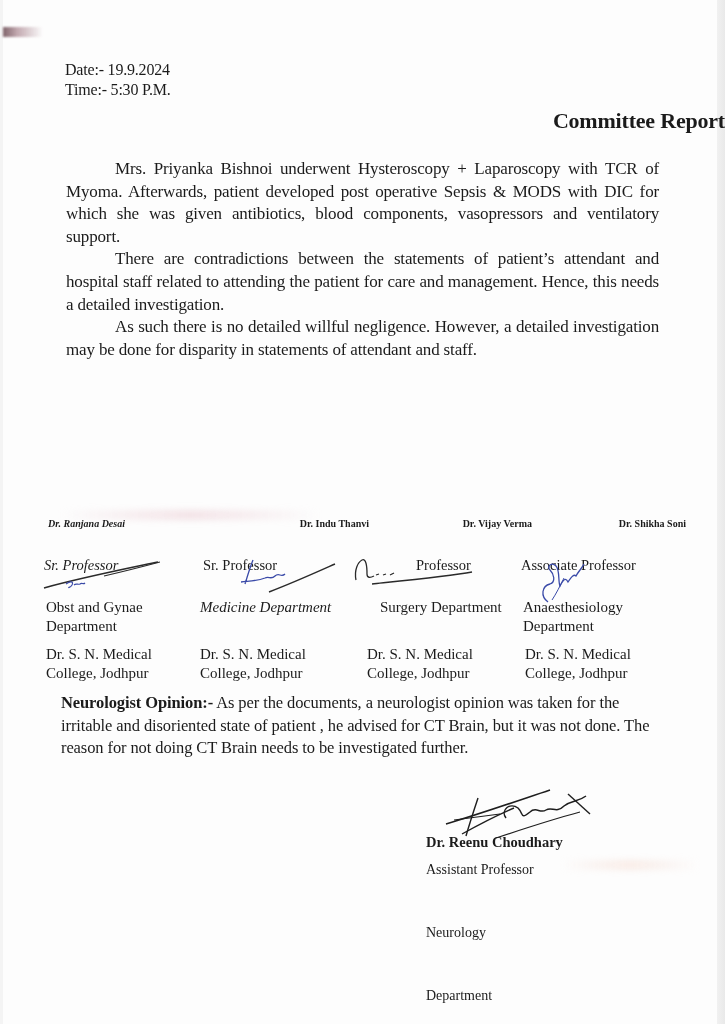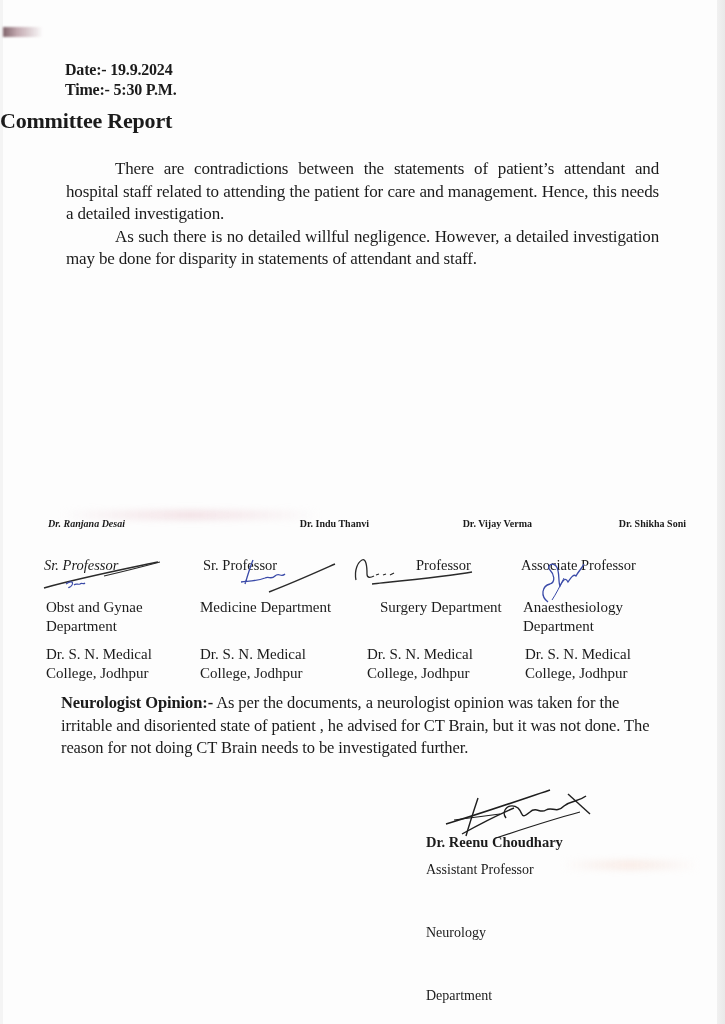--- a/index.html
+++ b/index.html
@@ -47,32 +47,32 @@
       top: 860px; left: 560px;
       width: 140px; height: 10px;
       background: linear-gradient(to right, rgba(245,225,215,0), rgba(245,220,210,0.5), rgba(245,225,215,0));
       filter: blur(3px);
     }
 
     .meta {
       position: absolute;
       left: 65px;
       top: 60px;
-      font-weight: bold;
+      font-weight: normal;
       font-size: 16px;
       line-height: 20px;
       letter-spacing: -0.2px;
     }
     .meta .row { display: block; }
 
     .title {
       position: absolute;
       left: 0; right: 0;
       top: 108px;
-      text-align: left;
+      text-align: right;
       font-weight: bold;
       font-size: 22px;
       letter-spacing: -0.2px;
     }
 
     .body-text {
       position: absolute;
       left: 66px;
       width: 593px;
       top: 158px;
@@ -166,20 +166,21 @@
 <div class="faint-streak2"></div>
 
 <div class="meta">
   <span class="row">Date:- 19.9.2024</span>
   <span class="row">Time:- 5:30 P.M.</span>
 </div>
 
 <div class="title">Committee Report</div>
 
 <div class="body-text">
+  <p>Mrs. Priyanka Bishnoi underwent Hysteroscopy + Laparoscopy with TCR of Myoma. Afterwards, patient developed post operative Sepsis &amp; MODS with DIC for which she was given antibiotics, blood components, vasopressors and ventilatory support.</p>
   <p>There are contradictions between the statements of patient’s attendant and hospital staff related to attending the patient for care and management. Hence, this needs a detailed investigation.</p>
   <p>As such there is no detailed willful negligence. However, a detailed investigation may be done for disparity in statements of attendant and staff.</p>
 </div>
 
 <div class="signatories">
 
   <div class="sig-col" style="left:8px;">
     <div class="sig-name">Dr. Ranjana Desai</div>
     <div class="sig-role italic-bold" style="left:-4px;font-weight:normal;">Sr. Professor</div>
     <div class="sig-dept" style="left:-2px;">
@@ -188,21 +189,21 @@
     </div>
     <div class="sig-inst" style="left:-2px;">
       <span>Dr. S. N. Medical</span>
       <span>College, Jodhpur</span>
     </div>
   </div>
 
   <div class="sig-col" style="left:164px;">
     <div class="sig-name upright">Dr. Indu Thanvi</div>
     <div class="sig-role semi" style="left:-1px;font-weight:normal;">Sr. Professor</div>
-    <div class="sig-dept" style="left:-4px;">
+    <div class="sig-dept" style="left:-4px;font-style:italic;">
       <span>Medicine Department</span>
     </div>
     <div class="sig-inst" style="left:-4px;">
       <span>Dr. S. N. Medical</span>
       <span>College, Jodhpur</span>
     </div>
   </div>
 
   <div class="sig-col" style="left:327px;">
     <div class="sig-name upright">Dr. Vijay Verma</div>

